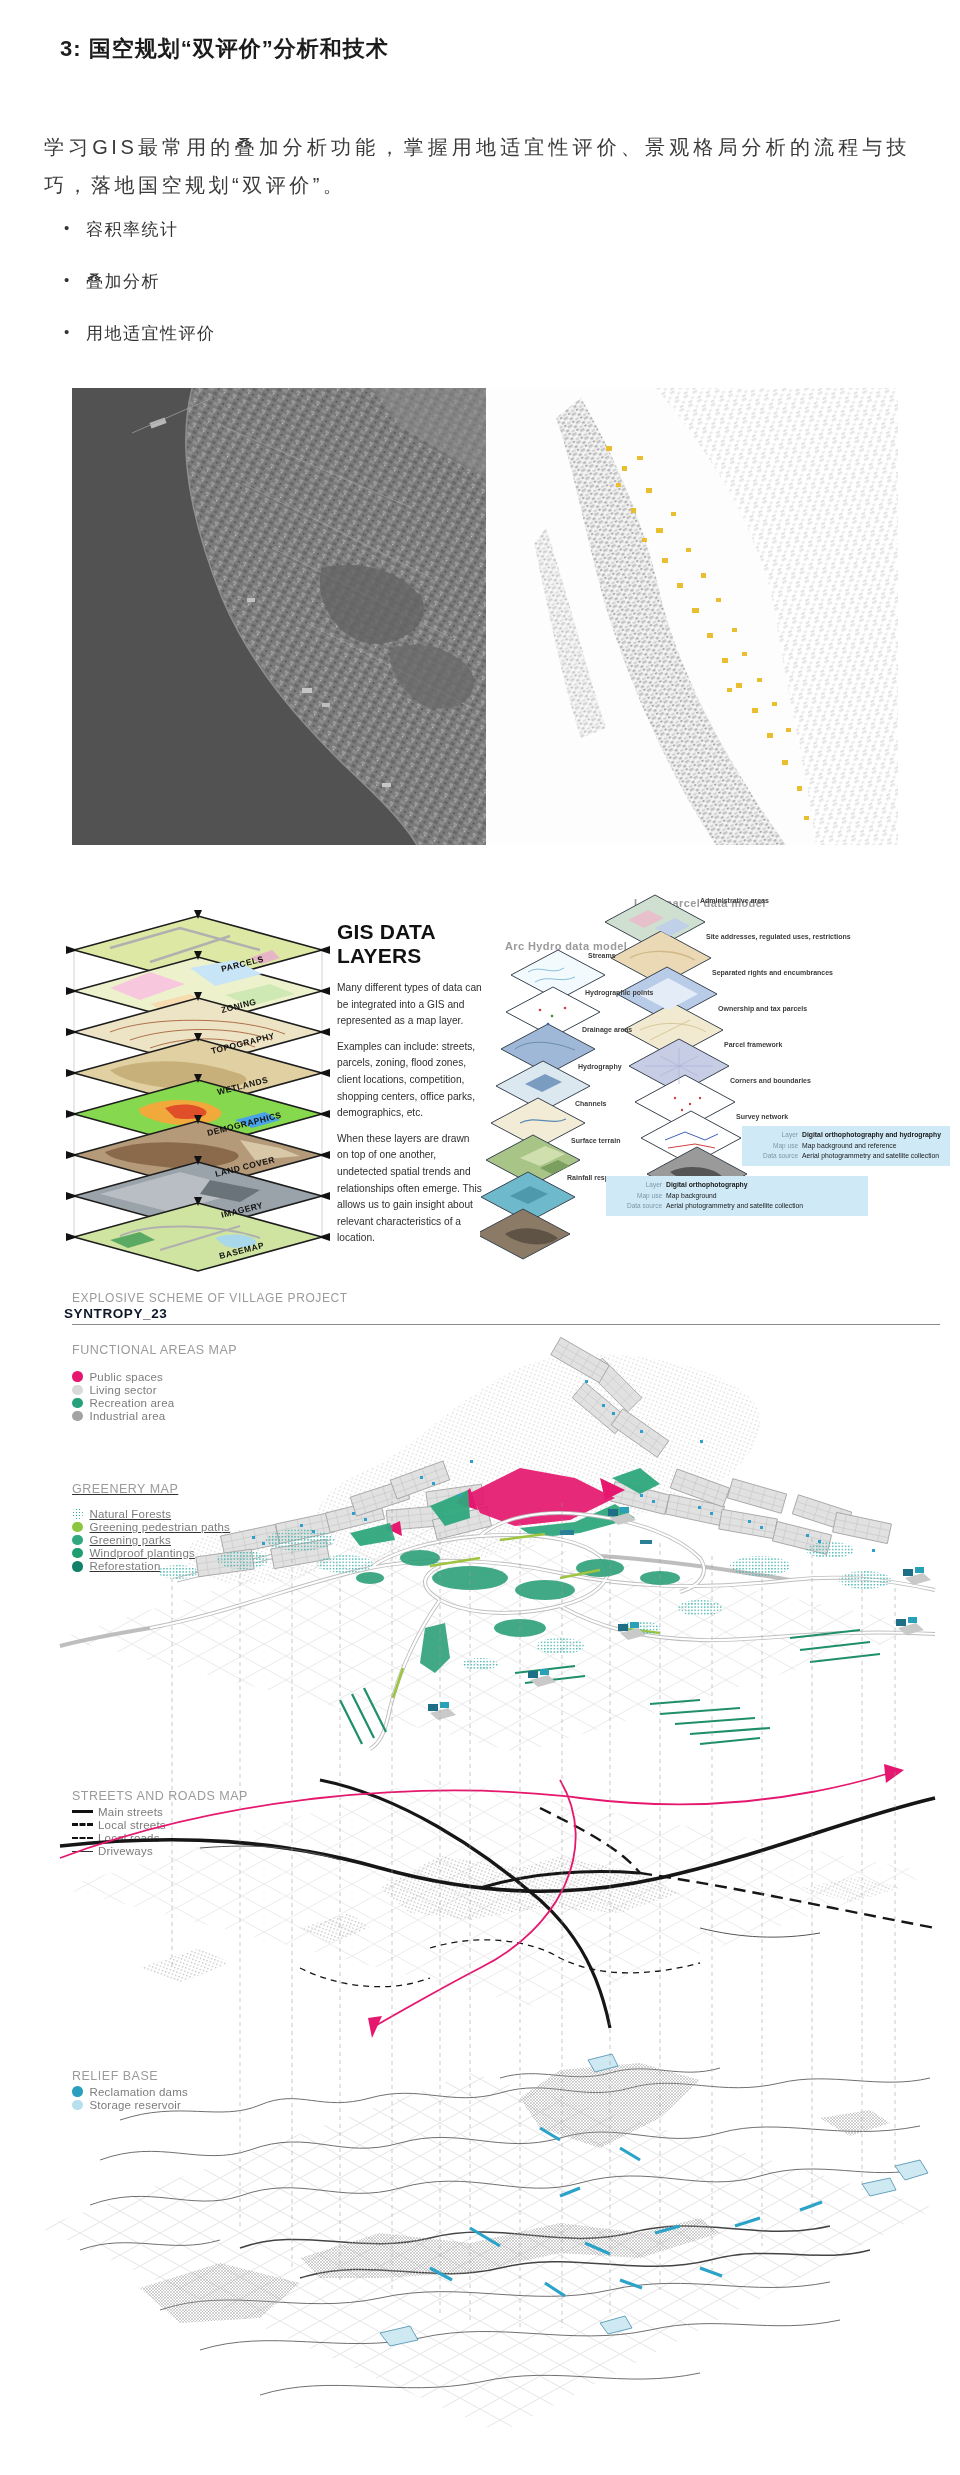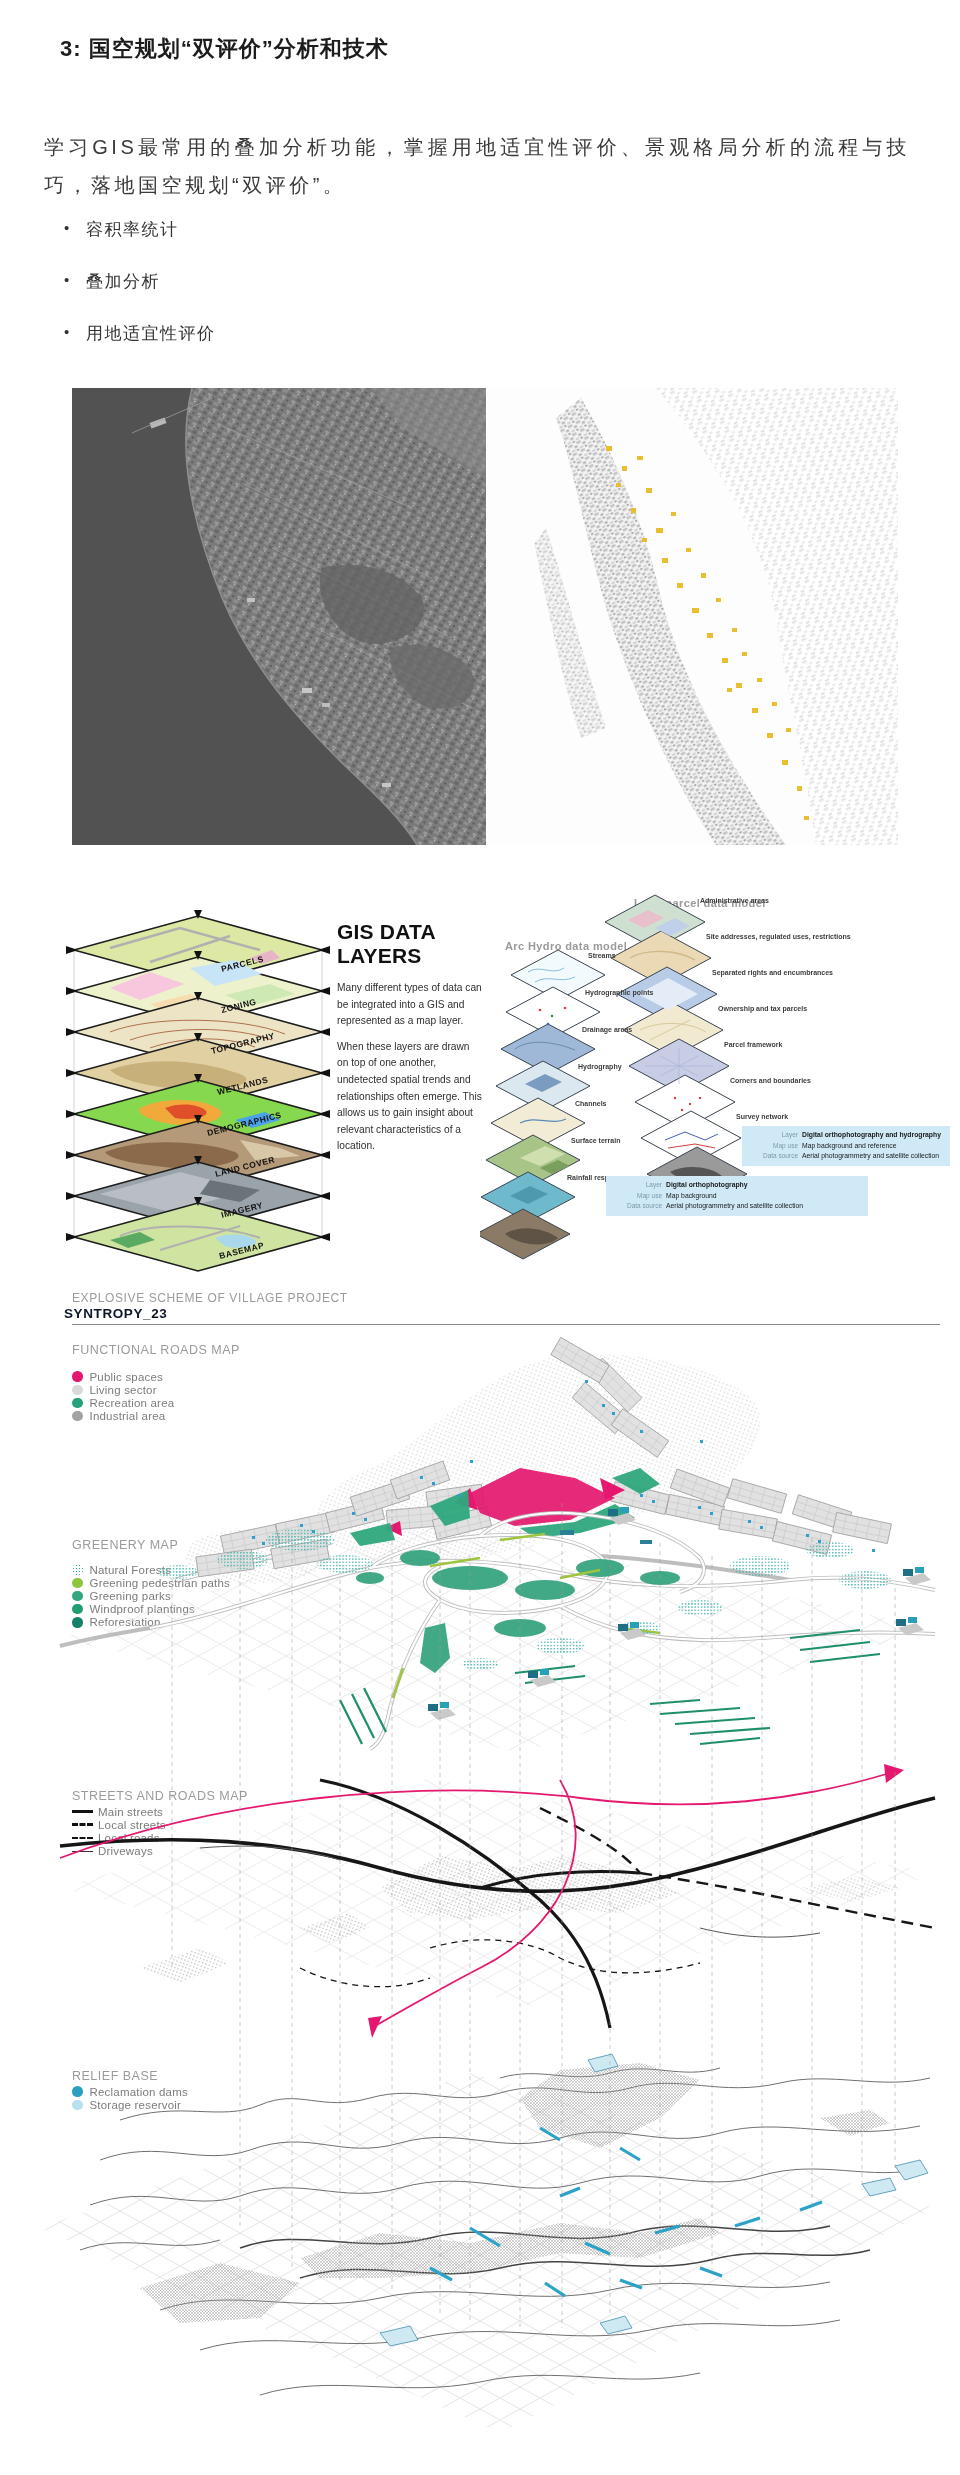--- a/index.html
+++ b/index.html
@@ -39,21 +39,21 @@
   .litem .lab{font-size:11.5px;color:#7c7c7c;letter-spacing:.2px;}
   .dot{width:10.5px;height:10.5px;border-radius:50%;margin-right:7px;flex:none;}
   .dot-dotted{background-image:radial-gradient(#2ba6a0 34%,transparent 36%) !important;
               background-size:3px 3px;background-color:transparent !important;}
   .line-icon{width:21px;height:0;margin-right:5px;flex:none;}
   .li-solid-thick{border-top:3px solid #111;}
   .li-dashed-thick{border-top:3px dashed #111;}
   .li-dashed-thin{border-top:2px dashed #111;}
   .li-solid-thin{border-top:1.2px solid #333;}
   .lg-func{top:1343px;}  .lg-func .lh{margin-bottom:13px;}
-  .lg-green{top:1538px;} .lg-green .lh{margin-bottom:11px;}
+  .lg-green{top:1482px;text-decoration:underline;} .lg-green .lh{margin-bottom:11px;}
   .lg-streets{top:1789px;} .lg-streets .lh{margin-bottom:2px;}
   .lg-relief{top:2069px;} .lg-relief .lh{margin-bottom:2px;}
   svg text{font-family:"Liberation Sans",sans-serif;}
 </style>
 </head>
 <body>
 
 <div class="page">
 
   <div class="title">3: 国空规划“双评价”分析和技术</div>
@@ -234,20 +234,21 @@
       <text x="208" y="1136" transform="rotate(-14 208 1136)">DEMOGRAPHICS</text>
       <text x="216" y="1177" transform="rotate(-14 216 1177)">LAND COVER</text>
       <text x="222" y="1218" transform="rotate(-14 222 1218)">IMAGERY</text>
       <text x="220" y="1259" transform="rotate(-14 220 1259)">BASEMAP</text>
     </g>
   </svg>
 
   <div class="gis-text">
     <h2>GIS DATA LAYERS</h2>
     <p>Many different types of data can be integrated into a GIS and represented as a map layer.</p>
+    <p>Examples can include: streets, parcels, zoning, flood zones, client locations, competition, shopping centers, office parks, demographics, etc.</p>
     <p>When these layers are drawn on top of one another, undetected spatial trends and relationships often emerge. This allows us to gain insight about relevant characteristics of a location.</p>
   </div>
 
   <div class="model-title mt-hydro">Arc Hydro data model</div>
   <div class="model-title mt-parcel">Land parcel data model</div>
   <svg style="position:absolute;left:480px;top:890px" width="460" height="385" viewBox="480 890 460 385">
 
     <g stroke="#3a4450" stroke-width="1">
       <polygon points="511,975 558,950 605,975 558,1000" fill="#f2fafd"></polygon>
       <polygon points="506,1012 553,987 600,1012 553,1037" fill="#ffffff"></polygon>
@@ -346,21 +347,21 @@
         <span class="ck">Data source</span>
         <span class="cv">Aerial photogrammetry and satellite collection</span>
       </div>
   </div>
 
   <div class="ex-title">EXPLOSIVE SCHEME OF VILLAGE PROJECT</div>
   <div class="ex-sub">SYNTROPY_23</div>
   <div class="ex-rule"></div>
 
   <div class="legend lg-func">
-    <div class="lh">FUNCTIONAL ROADS MAP</div>
+    <div class="lh">FUNCTIONAL AREAS MAP</div>
     <div class="litem">
         <span class="dot" style="background-color: rgb(229, 23, 110);"></span>
         <span class="lab">Public spaces</span>
       </div>
     <div class="litem">
         <span class="dot" style="background-color: rgb(217, 217, 217);"></span>
         <span class="lab">Living sector</span>
       </div>
     <div class="litem">
         <span class="dot" style="background-color: rgb(39, 161, 124);"></span>

